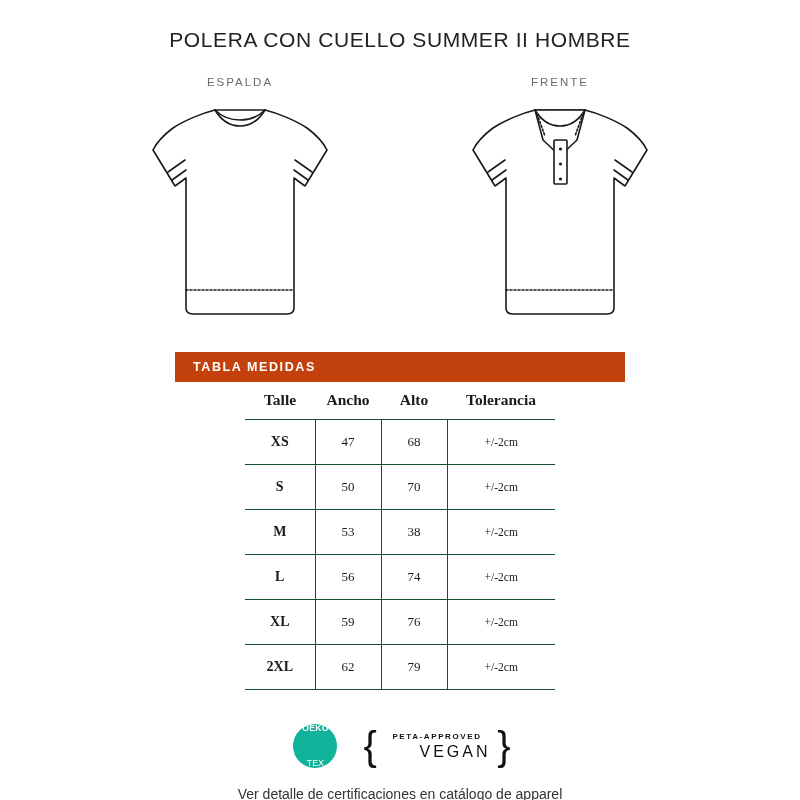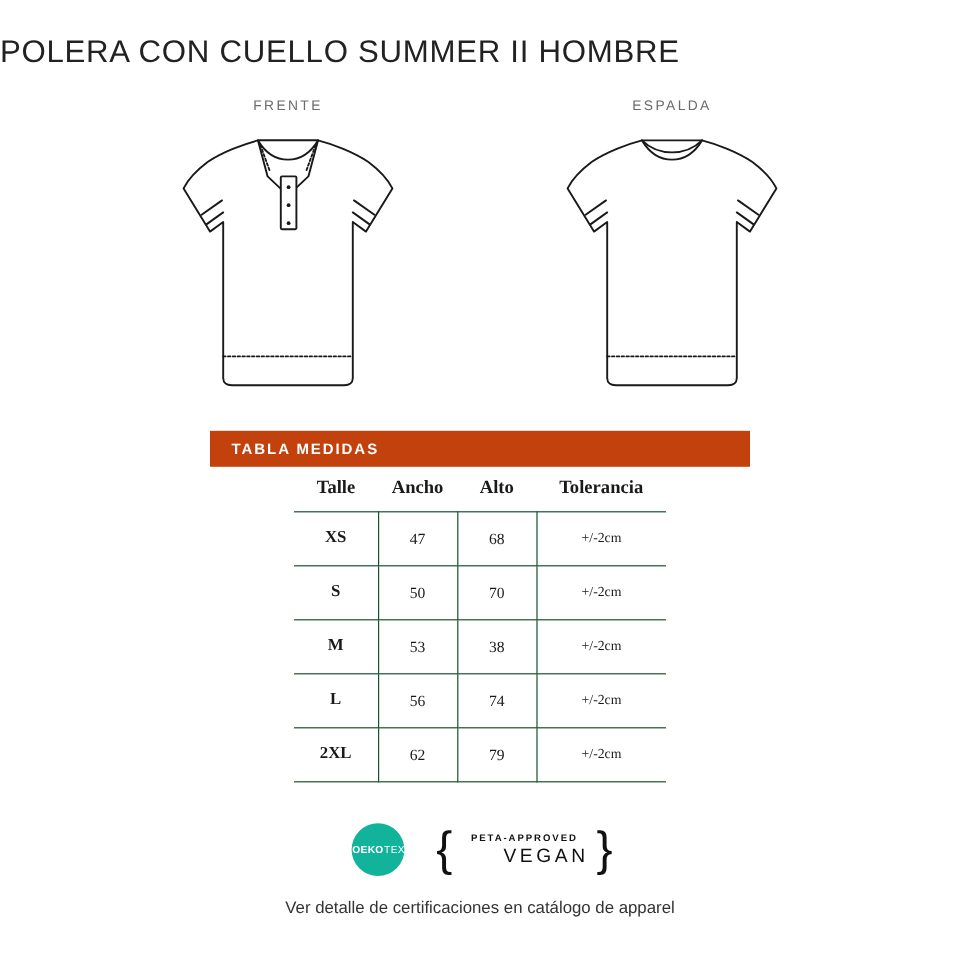--- a/index.html
+++ b/index.html
@@ -17,21 +17,22 @@
   }
   .page {
     width: 800px;
     height: 800px;
     position: relative;
     box-sizing: border-box;
   }
 
   
   .title {
-    font-size: 26px;
+    text-align: center;
+    font-size: 21px;
     letter-spacing: 0.6px;
     font-weight: 400;
     color: #222;
     margin-top: 28px;
   }
 
   
   .views {
     display: flex;
     justify-content: center;
@@ -123,21 +124,21 @@
     gap: 30px;
     margin-top: 34px;
   }
   .oeko {
     width: 44px;
     height: 44px;
     border-radius: 50%;
     background: #11b39a;
     color: #ffffff;
     display: flex;
-    flex-direction: row;
+    flex-direction: column;
     align-items: center;
     justify-content: space-between;
     line-height: 1.05;
   }
   .oeko .l1 { font-size: 8.5px; font-weight: bold; letter-spacing: 0.3px;}
   .oeko .l2 { font-size: 8.5px; font-weight: normal; letter-spacing: 0.3px;}
   .vegan {
     position: relative;
     display: flex;
     flex-direction: column;
@@ -180,62 +181,62 @@
   svg { display: block; }
 </style>
 </head>
 <body>
 
 <div class="page">
 
   <div class="title">POLERA CON CUELLO SUMMER II HOMBRE</div>
 
   <div class="views">
-
-    <div class="view">
-      <div class="view-label">FRENTE</div>
-      <div class="view-art">
-        <svg width="190" height="235" viewBox="0 0 190 235" fill="none" stroke="#1a1a1a" stroke-width="1.6" stroke-linejoin="round" stroke-linecap="round">
-
-          <path d="M70 16 C58 19, 40 26, 28 34 C20 40, 12 48, 8 56 L30 92 L41 84 L41 214 C41 218, 44 220, 48 220 L142 220 C146 220, 149 218, 149 214 L149 84 L160 92 L182 56 C178 48, 170 40, 162 34 C150 26, 132 19, 120 16 Z" fill="#ffffff"></path>
-
-          <path d="M27 86 L41 76"></path>
-          <path d="M163 86 L149 76"></path>
-          <path d="M23 78 L40 66"></path>
-          <path d="M167 78 L150 66"></path>
-
-          <path d="M41 196 L149 196" stroke-dasharray="2 2"></path>
-
-          <path d="M70 16 L78 46 L95 62 L112 46 L120 16 Z" fill="#ffffff"></path>
-          <path d="M70 16 C76 26, 84 32, 95 32 C106 32, 114 26, 120 16"></path>
-
-          <path d="M72 20 L80 42" stroke-dasharray="2 2"></path>
-          <path d="M118 20 L110 42" stroke-dasharray="2 2"></path>
-
-          <rect x="89" y="46" width="13" height="44" rx="1" fill="#ffffff"></rect>
-          <circle cx="95.5" cy="55" r="1.6" fill="#1a1a1a" stroke="none"></circle>
-          <circle cx="95.5" cy="70" r="1.6" fill="#1a1a1a" stroke="none"></circle>
-          <circle cx="95.5" cy="85" r="1.6" fill="#1a1a1a" stroke="none"></circle>
-        </svg>
-      </div>
-    </div>
 
     <div class="view">
       <div class="view-label">ESPALDA</div>
       <div class="view-art">
         <svg width="190" height="235" viewBox="0 0 190 235" fill="none" stroke="#1a1a1a" stroke-width="1.6" stroke-linejoin="round" stroke-linecap="round">
           <path d="M70 16 C58 19, 40 26, 28 34 C20 40, 12 48, 8 56 L30 92 L41 84 L41 214 C41 218, 44 220, 48 220 L142 220 C146 220, 149 218, 149 214 L149 84 L160 92 L182 56 C178 48, 170 40, 162 34 C150 26, 132 19, 120 16 Z" fill="#ffffff"></path>
           <path d="M27 86 L41 76"></path>
           <path d="M163 86 L149 76"></path>
           <path d="M23 78 L40 66"></path>
           <path d="M167 78 L150 66"></path>
           <path d="M41 196 L149 196" stroke-dasharray="2 2"></path>
 
           <path d="M70 16 C76 26, 84 32, 95 32 C106 32, 114 26, 120 16"></path>
           <path d="M70 16 C76 22, 84 26, 95 26 C106 26, 114 22, 120 16"></path>
+        </svg>
+      </div>
+    </div>
+
+    <div class="view">
+      <div class="view-label">FRENTE</div>
+      <div class="view-art">
+        <svg width="190" height="235" viewBox="0 0 190 235" fill="none" stroke="#1a1a1a" stroke-width="1.6" stroke-linejoin="round" stroke-linecap="round">
+
+          <path d="M70 16 C58 19, 40 26, 28 34 C20 40, 12 48, 8 56 L30 92 L41 84 L41 214 C41 218, 44 220, 48 220 L142 220 C146 220, 149 218, 149 214 L149 84 L160 92 L182 56 C178 48, 170 40, 162 34 C150 26, 132 19, 120 16 Z" fill="#ffffff"></path>
+
+          <path d="M27 86 L41 76"></path>
+          <path d="M163 86 L149 76"></path>
+          <path d="M23 78 L40 66"></path>
+          <path d="M167 78 L150 66"></path>
+
+          <path d="M41 196 L149 196" stroke-dasharray="2 2"></path>
+
+          <path d="M70 16 L78 46 L95 62 L112 46 L120 16 Z" fill="#ffffff"></path>
+          <path d="M70 16 C76 26, 84 32, 95 32 C106 32, 114 26, 120 16"></path>
+
+          <path d="M72 20 L80 42" stroke-dasharray="2 2"></path>
+          <path d="M118 20 L110 42" stroke-dasharray="2 2"></path>
+
+          <rect x="89" y="46" width="13" height="44" rx="1" fill="#ffffff"></rect>
+          <circle cx="95.5" cy="55" r="1.6" fill="#1a1a1a" stroke="none"></circle>
+          <circle cx="95.5" cy="70" r="1.6" fill="#1a1a1a" stroke="none"></circle>
+          <circle cx="95.5" cy="85" r="1.6" fill="#1a1a1a" stroke="none"></circle>
         </svg>
       </div>
     </div>
 
   </div>
 
   <div class="table-wrap">
     <div class="table-header-bar">TABLA MEDIDAS</div>
     <div class="table-inner">
       <table class="sizes">
@@ -272,20 +273,26 @@
             <td class="num">38</td>
             <td class="tol">+/-2cm</td>
           </tr>
           <tr>
             <td class="size">L</td>
             <td class="num">56</td>
             <td class="num">74</td>
             <td class="tol">+/-2cm</td>
           </tr>
           <tr>
+            <td class="size">XL</td>
+            <td class="num">59</td>
+            <td class="num">76</td>
+            <td class="tol">+/-2cm</td>
+          </tr>
+          <tr>
             <td class="size">2XL</td>
             <td class="num">62</td>
             <td class="num">79</td>
             <td class="tol">+/-2cm</td>
           </tr>
         </tbody>
       </table>
     </div>
   </div>
 

